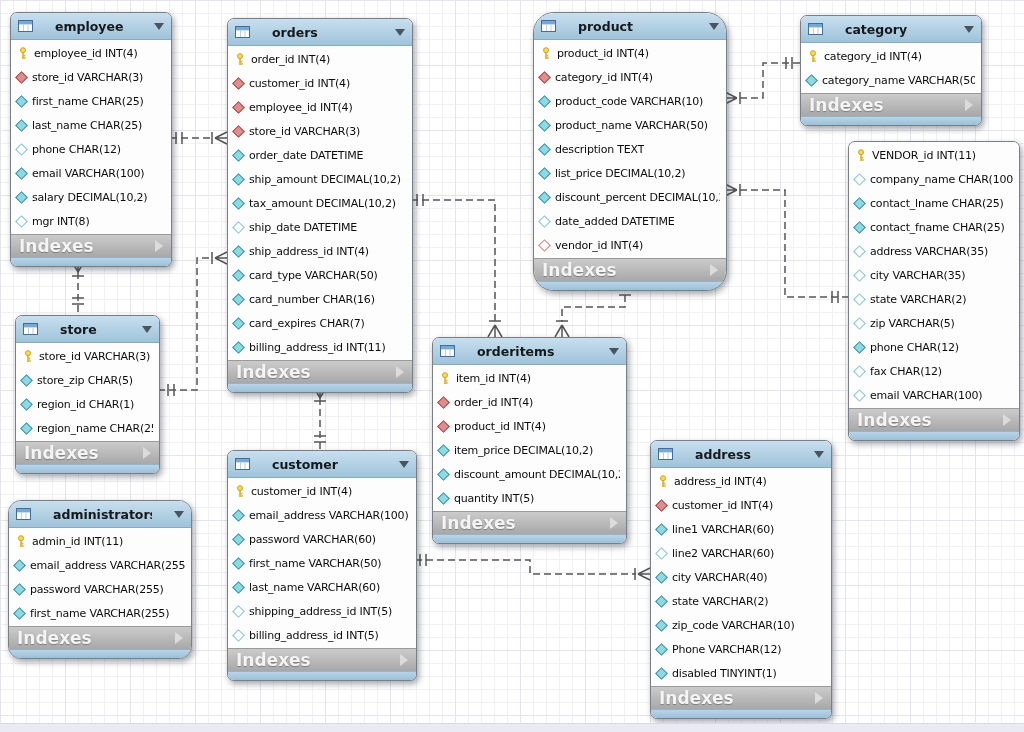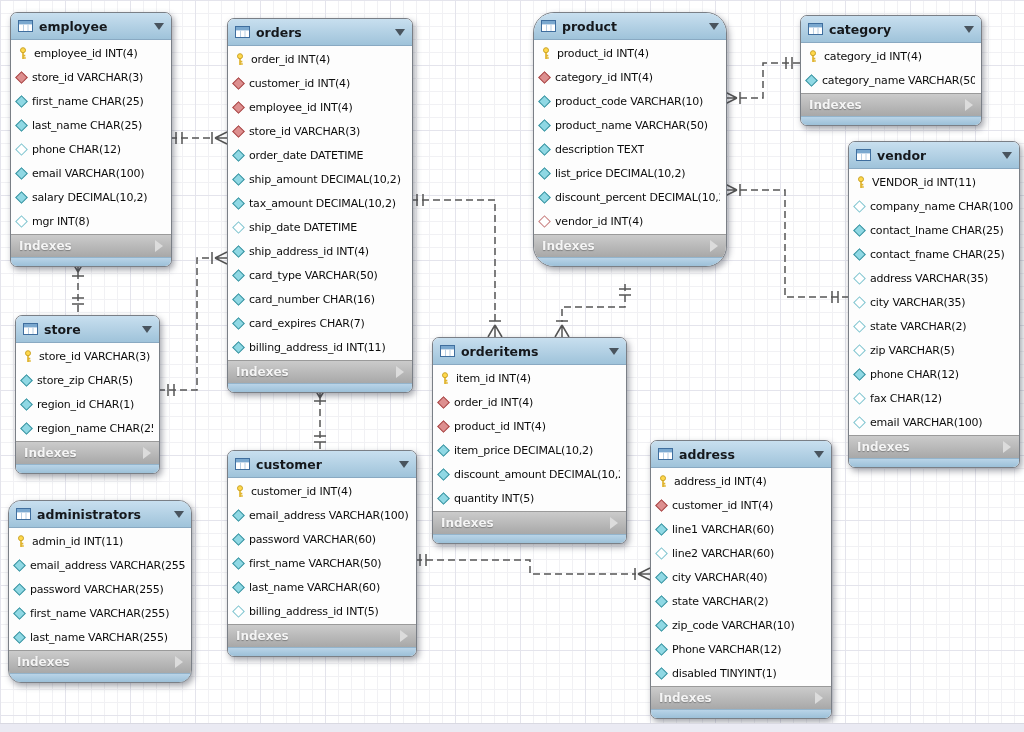--- a/index.html
+++ b/index.html
@@ -15,38 +15,38 @@
     background-size:65px 65px,65px 65px,13px 13px,13px 13px;
   }
   .connectors{position:absolute;left:0;top:0;z-index:1;}
   .connectors path.dash{fill:none;stroke:#555;stroke-width:1.5;stroke-dasharray:7 4;}
   .connectors path.mark{fill:none;stroke:#555;stroke-width:1.5;}
   .tbl{
     position:absolute;z-index:2;border:1px solid #7a7f86;border-radius:7px;overflow:hidden;
     box-shadow:2px 3px 6px rgba(50,55,70,.45);background:#fff;
   }
   .hdr{
-    height:26px;display:flex;align-items:center;gap:6px;padding:0 7px;
+    height:26px;display:flex;align-items:center;gap:22px;padding:0 7px;
     background:linear-gradient(#c8dfef,#9fc3da);border-bottom:1px solid #89a9c2;
   }
   .hdr .title{font-size:12.5px;font-weight:bold;color:#15181c;white-space:nowrap;overflow:hidden;}
   .hdr .collapse{margin-left:auto;width:0;height:0;border-left:5px solid transparent;border-right:5px solid transparent;border-top:7px solid #49545e;}
   .rows{background:#fdfdfd;padding:1px 0;}
   .row{height:24px;display:flex;align-items:center;gap:6px;padding:0 6px;white-space:nowrap;}
   .row .lbl{font-size:11px;letter-spacing:-0.2px;color:#0c0c0c;overflow:hidden;}
   .diamond{width:7px;height:7px;flex:0 0 7px;transform:rotate(45deg);border:1px solid #39929f;background:#8fd8e4;}
   .diamond.open{background:#fff;border-color:#7fc4cf;}
   .diamond.fk{background:#dd8f8f;border-color:#a84848;}
   .diamond.fkopen{background:#fff;border-color:#c87f7f;}
   .keywrap{width:11px;height:13px;flex:0 0 11px;display:flex;align-items:center;justify-content:center;}
   .ftr{
     height:22px;display:flex;align-items:center;padding:0 8px;
     background:linear-gradient(#cbcbcb,#a8a8a8);border-top:1px solid #9a9a9a;
   }
-  .ftr .flabel{font-size:12px;font-weight:bold;color:#f4f4f4;text-shadow:0 1px 1px rgba(90,90,90,.6);}
+  .ftr .flabel{font-size:17px;font-weight:bold;color:#f4f4f4;text-shadow:0 1px 1px rgba(90,90,90,.6);}
   .ftr .fexpand{margin-left:auto;width:0;height:0;border-top:6px solid transparent;border-bottom:6px solid transparent;border-left:8px solid #dcdcdc;}
   .cap{height:8px;background:linear-gradient(#b9d4e8,#9cc0d8);border-top:1px solid #93b4cc;}
   .scrollx{position:absolute;left:0;bottom:0;width:1024px;height:8px;background:#eaeaf3;border-top:1px solid #d9d9e2;z-index:3;}
 </style>
 </head>
 <body>
 
 <div class="canvas">
 
   <svg class="connectors" width="1024" height="732">
@@ -260,20 +260,24 @@
           </div>
           <div class="row">
             <span class="diamond"></span>
             <span class="lbl">list_price DECIMAL(10,2)</span>
           </div>
           <div class="row">
             <span class="diamond"></span>
             <span class="lbl">discount_percent DECIMAL(10,2)</span>
           </div>
           <div class="row">
+            <span class="diamond open"></span>
+            <span class="lbl">date_added DATETIME</span>
+          </div>
+          <div class="row">
             <span class="diamond fkopen"></span>
             <span class="lbl">vendor_id INT(4)</span>
           </div>
         </div>
         <div class="ftr">
           <span class="flabel">Indexes</span>
           <span class="fexpand"></span>
         </div>
         <div class="cap"></div>
       </div>
@@ -303,30 +307,20 @@
             <span class="lbl">category_name VARCHAR(50)</span>
           </div>
         </div>
         <div class="ftr">
           <span class="flabel">Indexes</span>
           <span class="fexpand"></span>
         </div>
         <div class="cap"></div>
       </div>
       <div class="tbl" style="left: 848px; top: 141px; width: 170px;">
-        <div class="hdr">
-          <span><svg width="15" height="12" viewBox="0 0 15 12">
-              <rect x="0.5" y="0.5" width="14" height="11" fill="#ffffff" stroke="#3f6e9e"></rect>
-              <rect x="1" y="1" width="13" height="3.4" fill="#7aa8cf"></rect>
-              <line x1="5.5" y1="4.5" x2="5.5" y2="11" stroke="#b9cfe3"></line>
-              <line x1="10" y1="4.5" x2="10" y2="11" stroke="#b9cfe3"></line>
-            </svg></span>
-          <span class="title">vendor</span>
-          <span class="collapse"></span>
-        </div>
         <div class="rows">
           <div class="row">
             <span class="keywrap">
               <svg width="10" height="13" viewBox="0 0 10 13">
                 <circle cx="5" cy="3.2" r="2.5" fill="#ffd84d" stroke="#c9a227"></circle>
                 <path d="M5 5.7 V12 M5 8.6 h2.3 M5 11 h2.8" stroke="#e0b42e" stroke-width="1.7" fill="none"></path>
               </svg>
             </span>
             <span class="lbl">VENDOR_id INT(11)</span>
           </div>
@@ -497,20 +491,24 @@
           <div class="row">
             <span class="diamond"></span>
             <span class="lbl">first_name VARCHAR(50)</span>
           </div>
           <div class="row">
             <span class="diamond"></span>
             <span class="lbl">last_name VARCHAR(60)</span>
           </div>
           <div class="row">
             <span class="diamond open"></span>
+            <span class="lbl">shipping_address_id INT(5)</span>
+          </div>
+          <div class="row">
+            <span class="diamond open"></span>
             <span class="lbl">billing_address_id INT(5)</span>
           </div>
         </div>
         <div class="ftr">
           <span class="flabel">Indexes</span>
           <span class="fexpand"></span>
         </div>
         <div class="cap"></div>
       </div>
       <div class="tbl" style="left: 650px; top: 440px; width: 180px;">
@@ -598,24 +596,20 @@
             <span class="diamond"></span>
             <span class="lbl">email_address VARCHAR(255)</span>
           </div>
           <div class="row">
             <span class="diamond"></span>
             <span class="lbl">password VARCHAR(255)</span>
           </div>
           <div class="row">
             <span class="diamond"></span>
             <span class="lbl">first_name VARCHAR(255)</span>
-          </div>
-          <div class="row">
-            <span class="diamond"></span>
-            <span class="lbl">last_name VARCHAR(255)</span>
           </div>
         </div>
         <div class="ftr">
           <span class="flabel">Indexes</span>
           <span class="fexpand"></span>
         </div>
         <div class="cap"></div>
       </div>
     </div>
 

